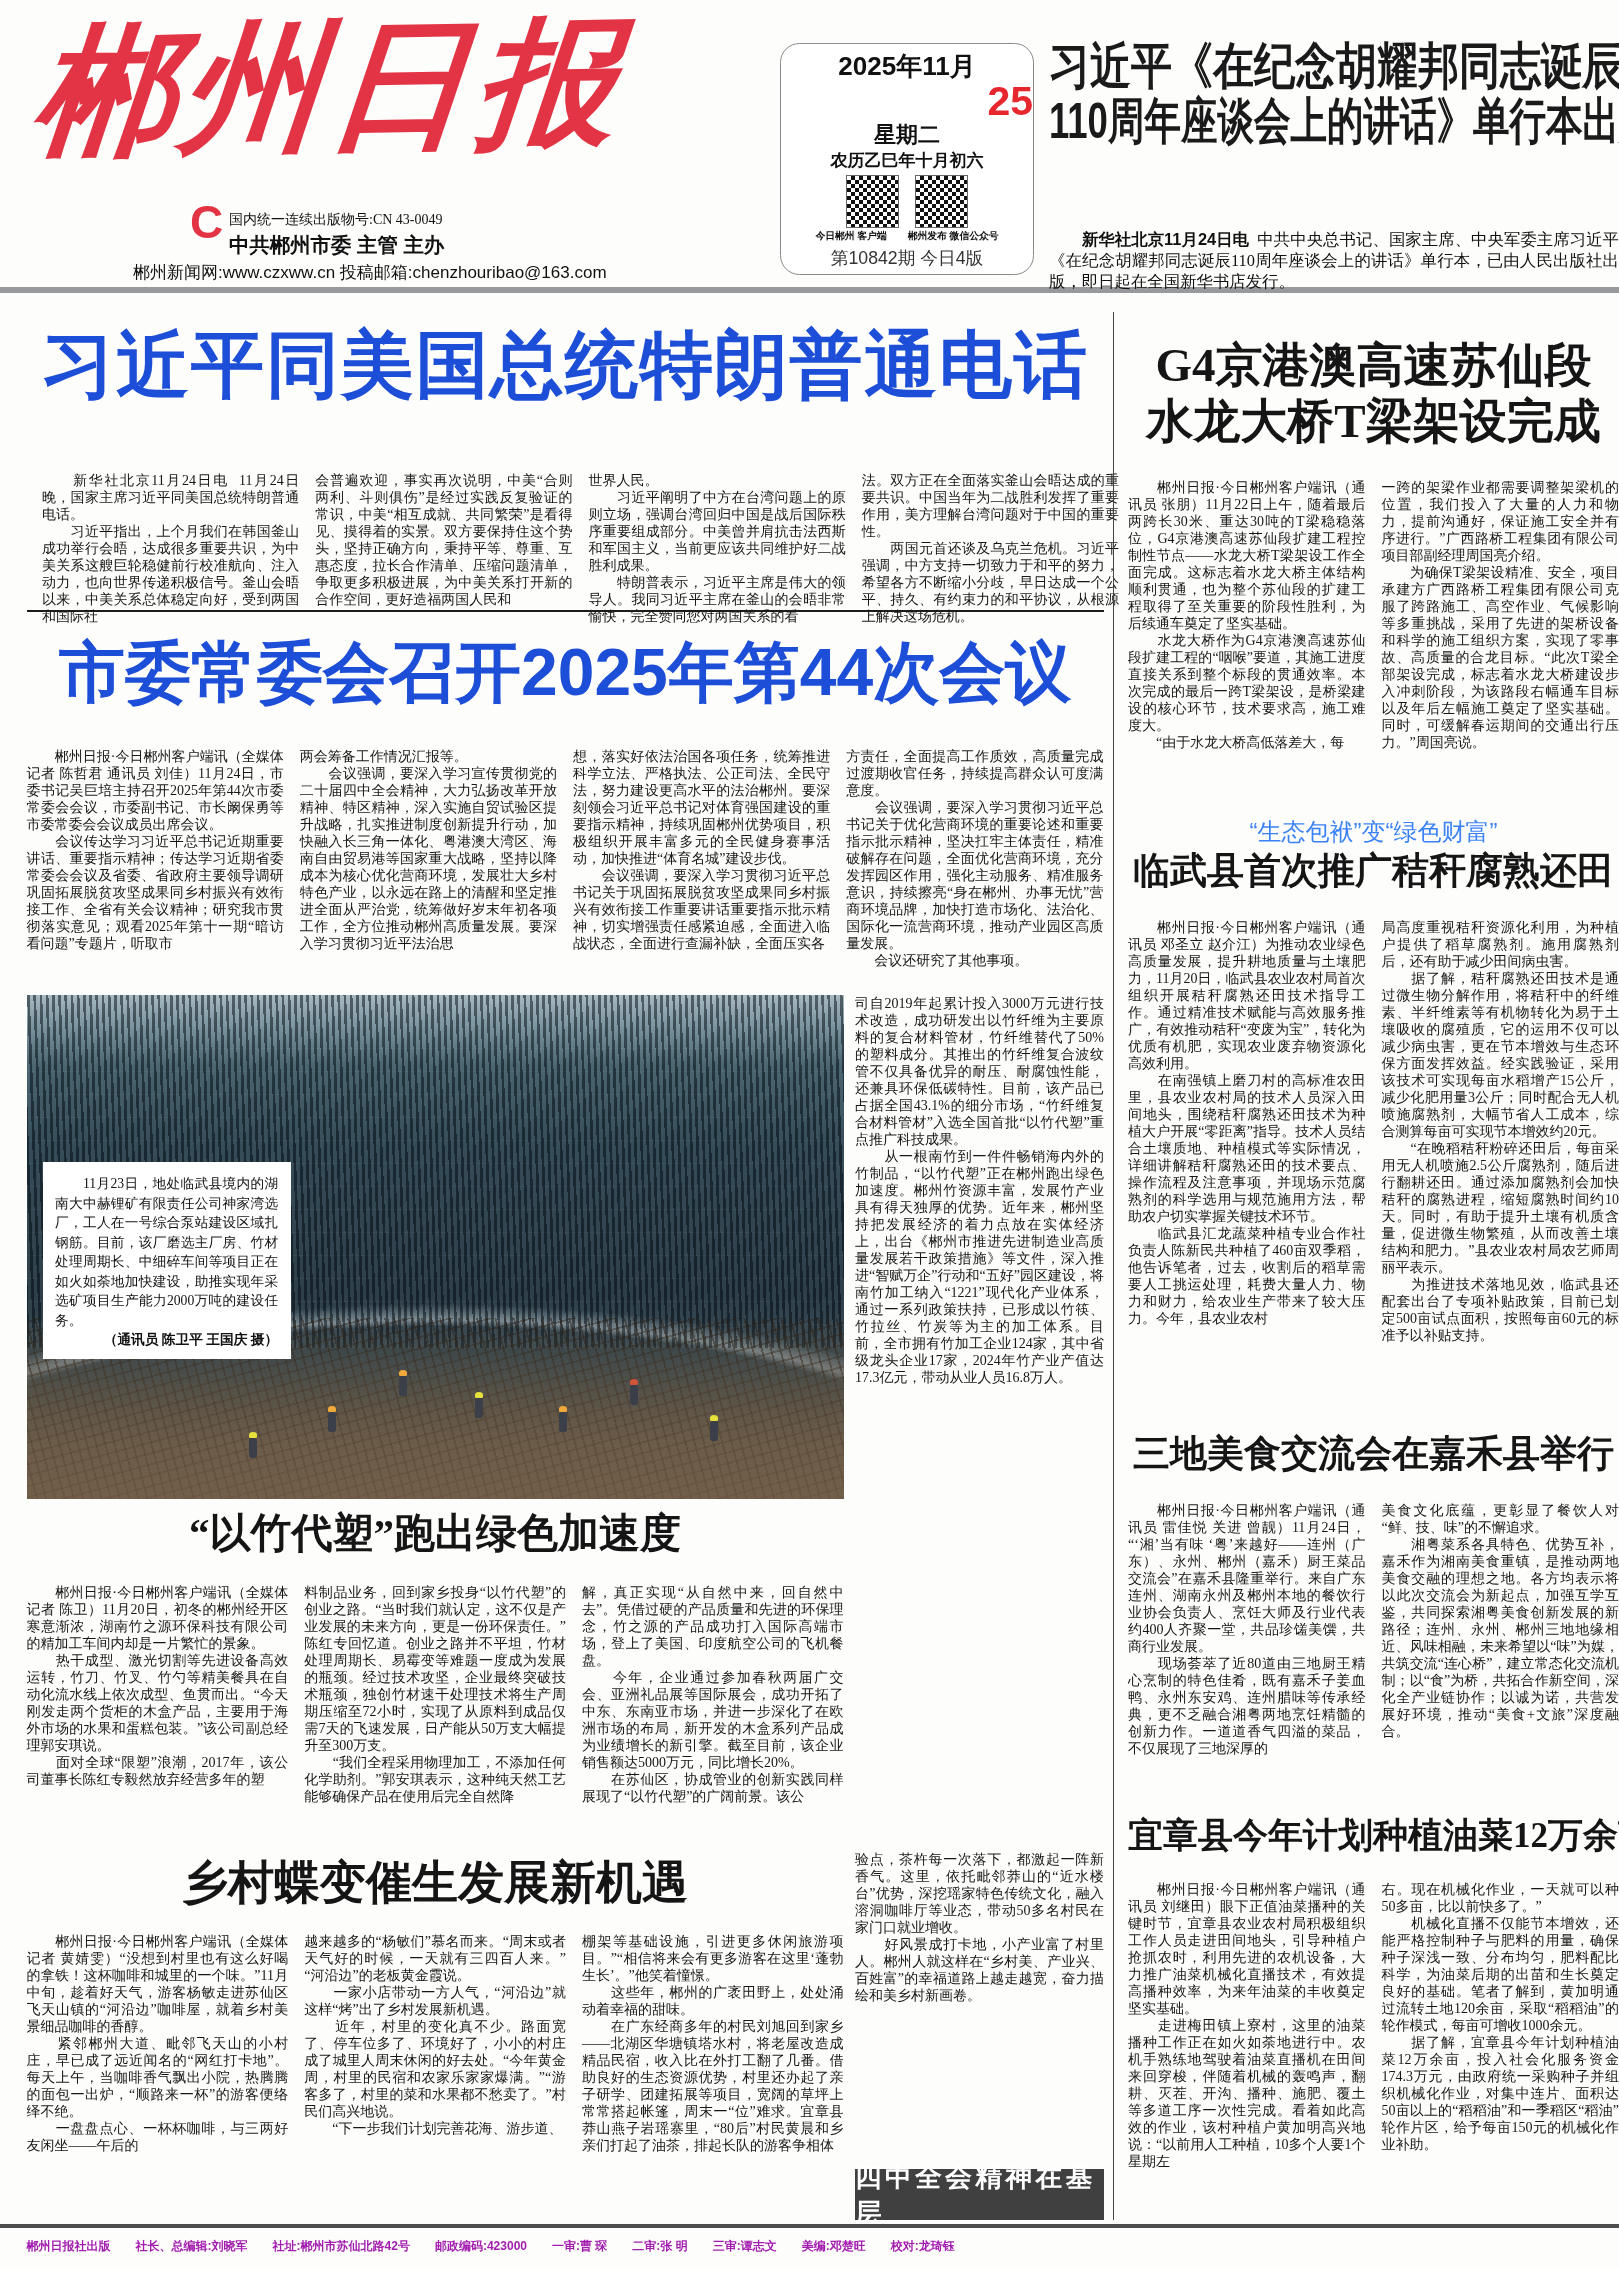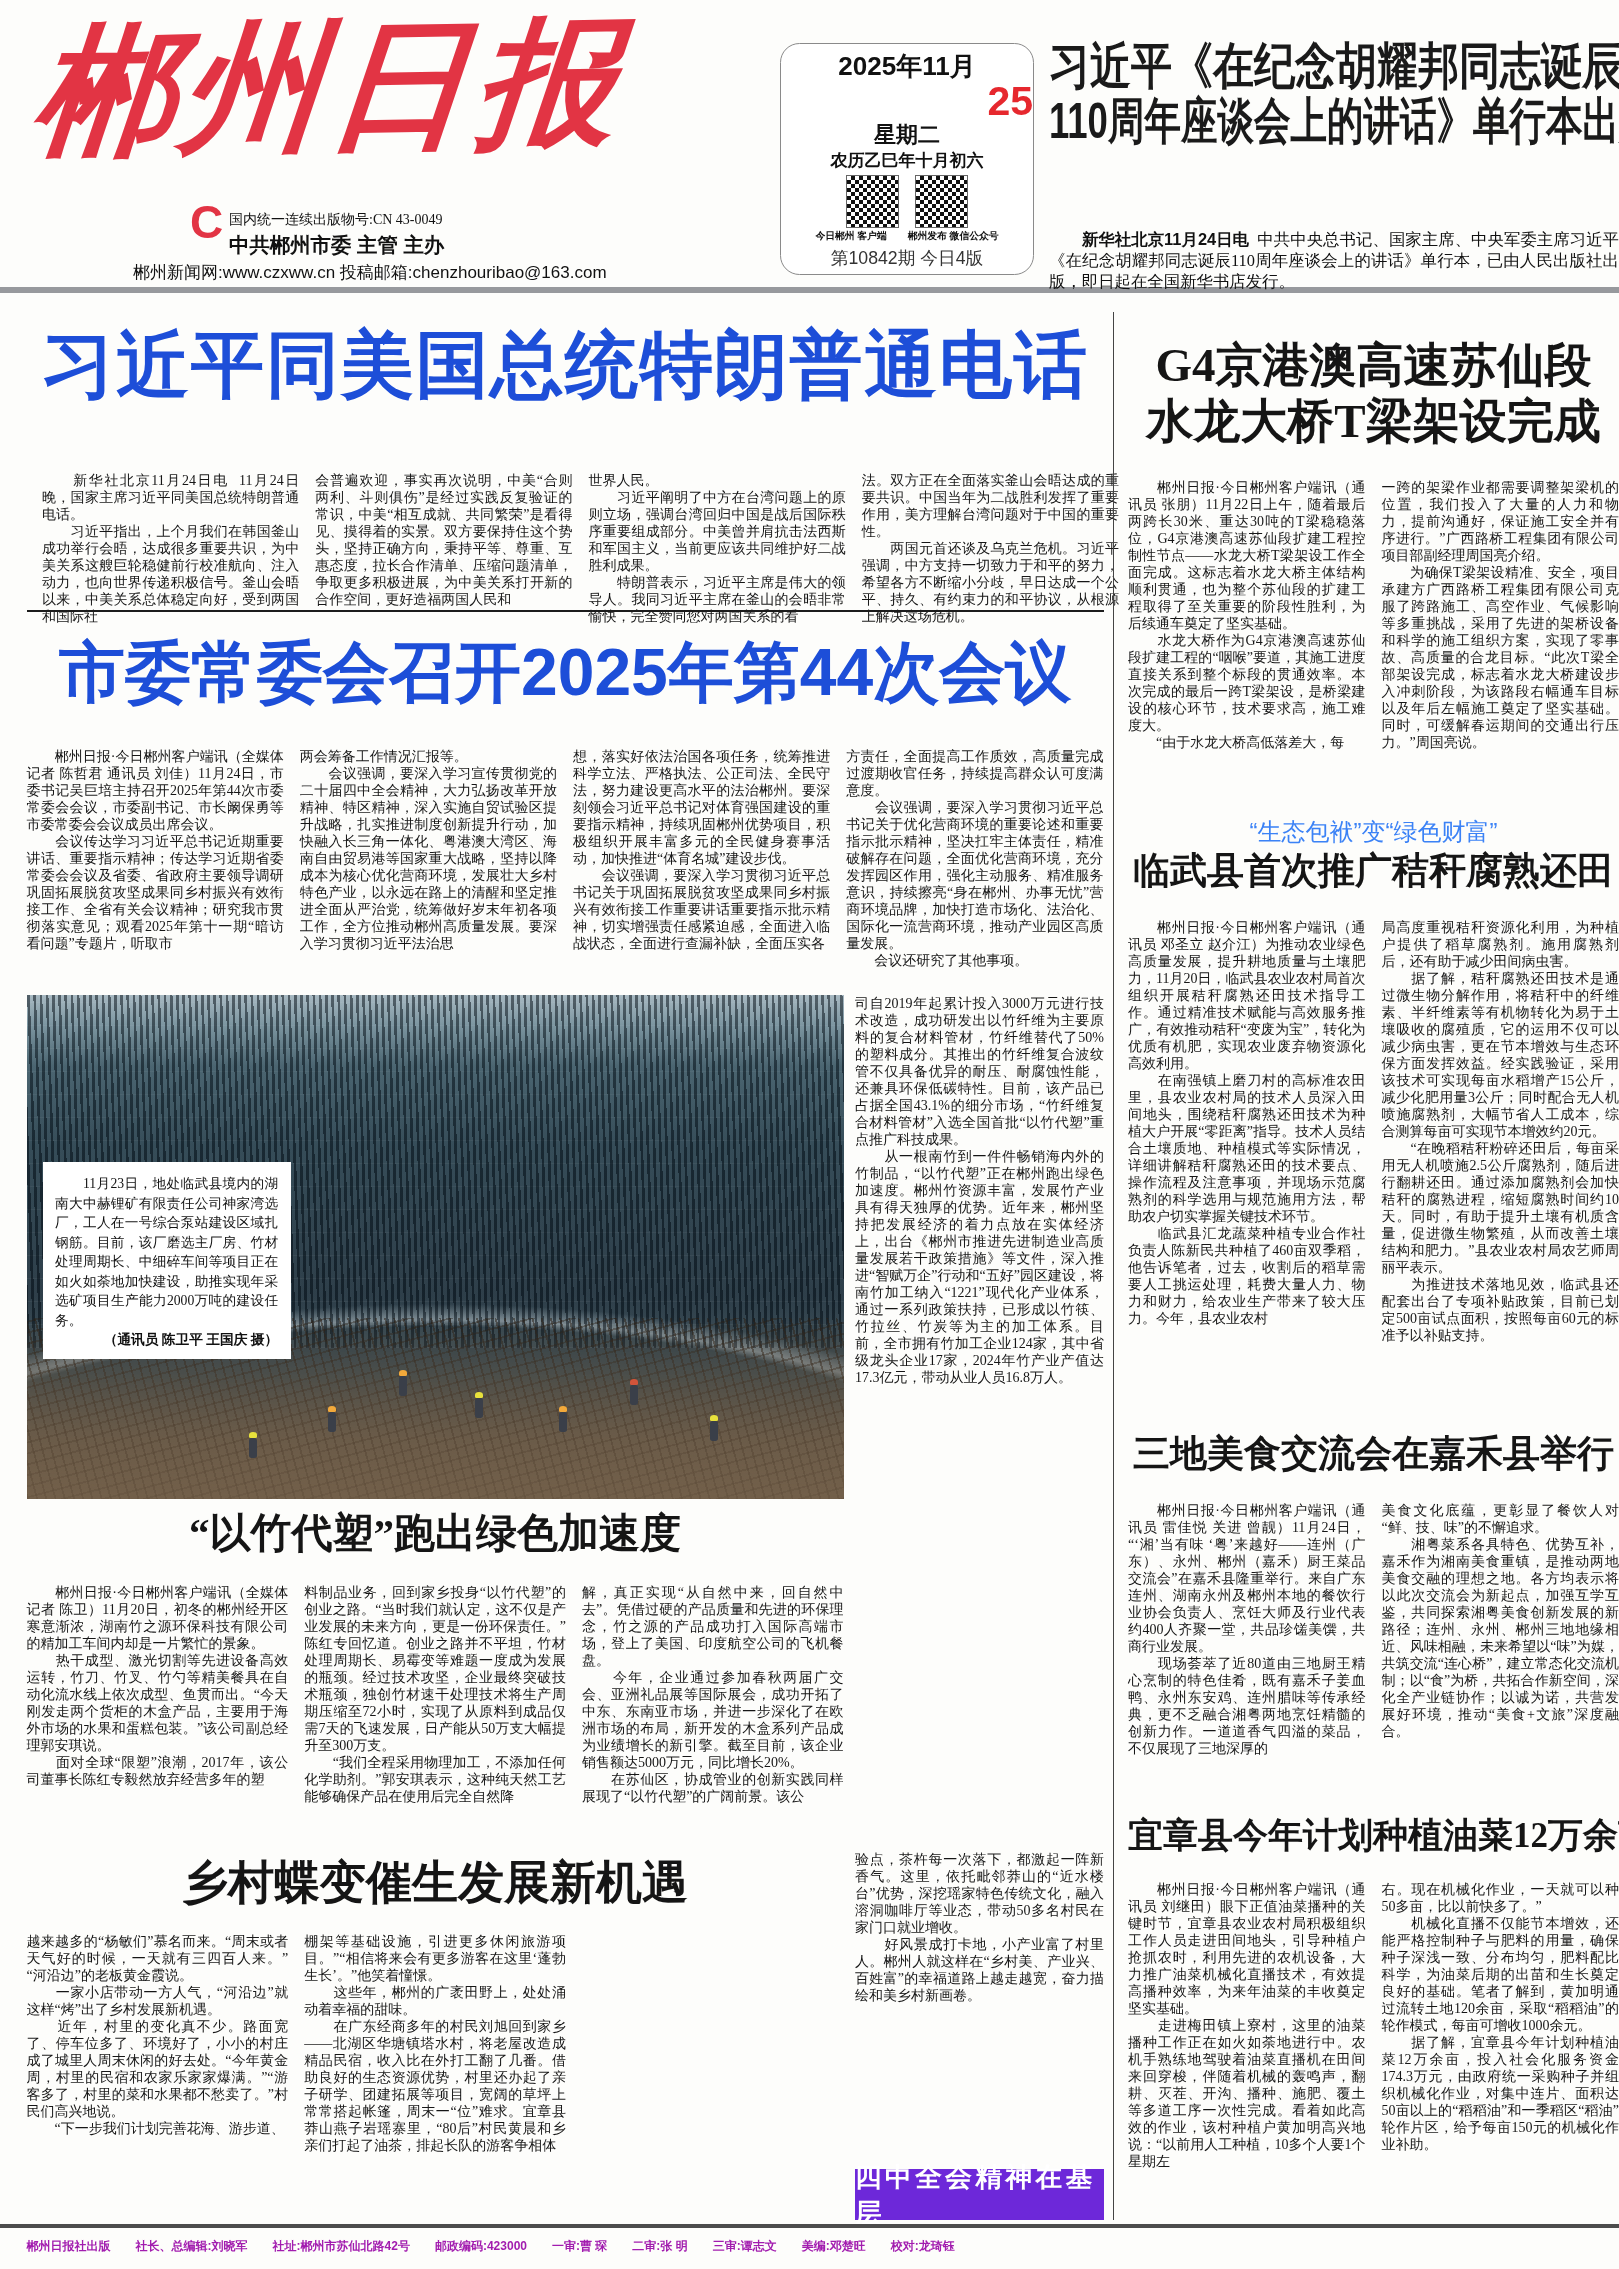--- a/index.html
+++ b/index.html
@@ -71,21 +71,21 @@
   .worker::before{content:"";position:absolute;top:-6.2px;left:0;width:8px;height:6.2px;
                   border-radius:50% 50% 20% 20%;background:var(--hat,#f2a93b);}
   .caption{position:absolute;left:16px;top:167px;width:248px;background:#fff;z-index:5;
            padding:12.4px 12.4px 8.9px 12.4px;box-sizing:border-box;}
   .caption .cap-text{font-size:13.7px;line-height:19.5px;text-align:justify;white-space:pre-wrap;}
   .caption .cap-credit{font-size:13.7px;line-height:19.5px;text-align:right;font-weight:bold;}
   
   .c4wrap{left:855px;top:995px;width:249px;height:1225px;display:flex;flex-direction:column;}
   .c4-bamboo{height:844px;overflow:hidden;}
   .c4-village{margin-top:12.4px;overflow:hidden;}
-  .badge{margin-top:auto;height:51px;background:#6d28d9;color:#fff;display:flex;
+  .badge{margin-top:auto;height:51px;background:#404040;color:#fff;display:flex;
          align-items:center;justify-content:center;font-family:"Liberation Sans",sans-serif;
          font-weight:bold;font-size:26.6px;letter-spacing:3.5px;}
   
   .f-rule{left:0;top:2224px;width:1619px;height:3.5px;background:#4c4c4c;}
   .footer{left:26.6px;top:2238px;width:1566px;display:flex;gap:25px;
           font-family:"Liberation Sans",sans-serif;font-weight:bold;font-size:12px;color:#a21caf;
           white-space:nowrap;}
 </style>
 </head>
 <body>
@@ -174,20 +174,23 @@
 　　面对全球“限塑”浪潮，2017年，该公司董事长陈红专毅然放弃经营多年的塑</div>
   <div class="coltext">料制品业务，回到家乡投身“以竹代塑”的创业之路。“当时我们就认定，这不仅是产业发展的未来方向，更是一份环保责任。”陈红专回忆道。创业之路并不平坦，竹材处理周期长、易霉变等难题一度成为发展的瓶颈。经过技术攻坚，企业最终突破技术瓶颈，独创竹材速干处理技术将生产周期压缩至72小时，实现了从原料到成品仅需7天的飞速发展，日产能从50万支大幅提升至300万支。
 　　“我们全程采用物理加工，不添加任何化学助剂。”郭安琪表示，这种纯天然工艺能够确保产品在使用后完全自然降</div>
   <div class="coltext">解，真正实现“从自然中来，回自然中去”。凭借过硬的产品质量和先进的环保理念，竹之源的产品成功打入国际高端市场，登上了美国、印度航空公司的飞机餐盘。
 　　今年，企业通过参加春秋两届广交会、亚洲礼品展等国际展会，成功开拓了中东、东南亚市场，并进一步深化了在欧洲市场的布局，新开发的木盒系列产品成为业绩增长的新引擎。截至目前，该企业销售额达5000万元，同比增长20%。
 　　在苏仙区，协成管业的创新实践同样展现了“以竹代塑”的广阔前景。该公</div>
 </div>
 
 <div class="abs hl-serif" style="left:26.6px;top:1853px;width:817px;font-size:46px;line-height:59px;">乡村蝶变催生发展新机遇</div>
 <div class="abs cols cols-3" style="left:26.6px;top:1933px;width:817px;height:286px;overflow:hidden;">
+  <div class="coltext">　　郴州日报·今日郴州客户端讯（全媒体记者 黄婧雯）“没想到村里也有这么好喝的拿铁！这杯咖啡和城里的一个味。”11月中旬，趁着好天气，游客杨敏走进苏仙区飞天山镇的“河沿边”咖啡屋，就着乡村美景细品咖啡的香醇。
+　　紧邻郴州大道、毗邻飞天山的小村庄，早已成了远近闻名的“网红打卡地”。每天上午，当咖啡香气飘出小院，热腾腾的面包一出炉，“顺路来一杯”的游客便络绎不绝。
+　　一盘盘点心、一杯杯咖啡，与三两好友闲坐——午后的</div>
   <div class="coltext">越来越多的“杨敏们”慕名而来。“周末或者天气好的时候，一天就有三四百人来。”“河沿边”的老板黄金霞说。
 　　一家小店带动一方人气，“河沿边”就这样“烤”出了乡村发展新机遇。
 　　近年，村里的变化真不少。路面宽了、停车位多了、环境好了，小小的村庄成了城里人周末休闲的好去处。“今年黄金周，村里的民宿和农家乐家家爆满。”“游客多了，村里的菜和水果都不愁卖了。”村民们高兴地说。
 　　“下一步我们计划完善花海、游步道、</div>
   <div class="coltext">棚架等基础设施，引进更多休闲旅游项目。”“相信将来会有更多游客在这里‘蓬勃生长’。”他笑着憧憬。
 　　这些年，郴州的广袤田野上，处处涌动着幸福的甜味。
 　　在广东经商多年的村民刘旭回到家乡——北湖区华塘镇塔水村，将老屋改造成精品民宿，收入比在外打工翻了几番。借助良好的生态资源优势，村里还办起了亲子研学、团建拓展等项目，宽阔的草坪上常常搭起帐篷，周末一“位”难求。宜章县莽山燕子岩瑶寨里，“80后”村民黄晨和乡亲们打起了油茶，排起长队的游客争相体</div>
 </div>
 
 <div class="abs vrule"></div>

